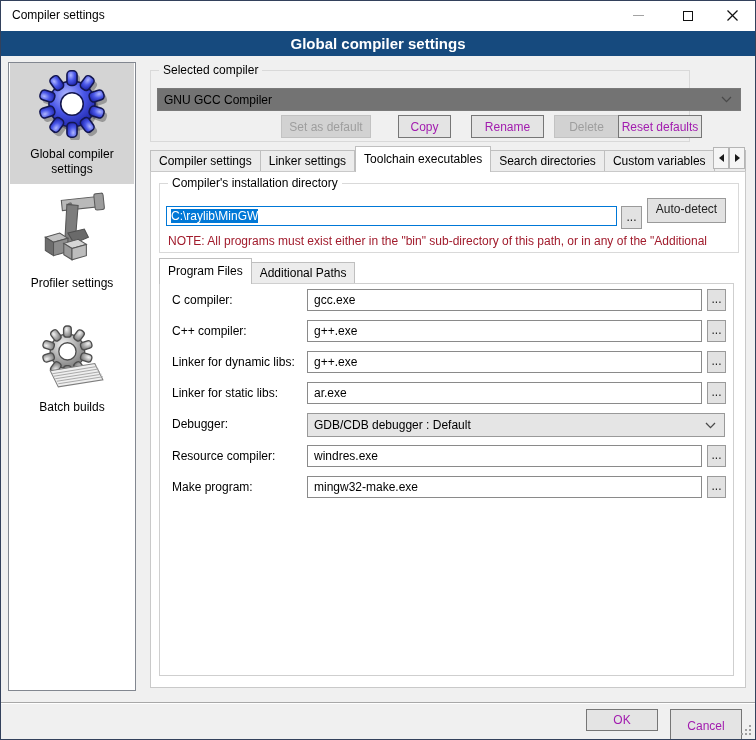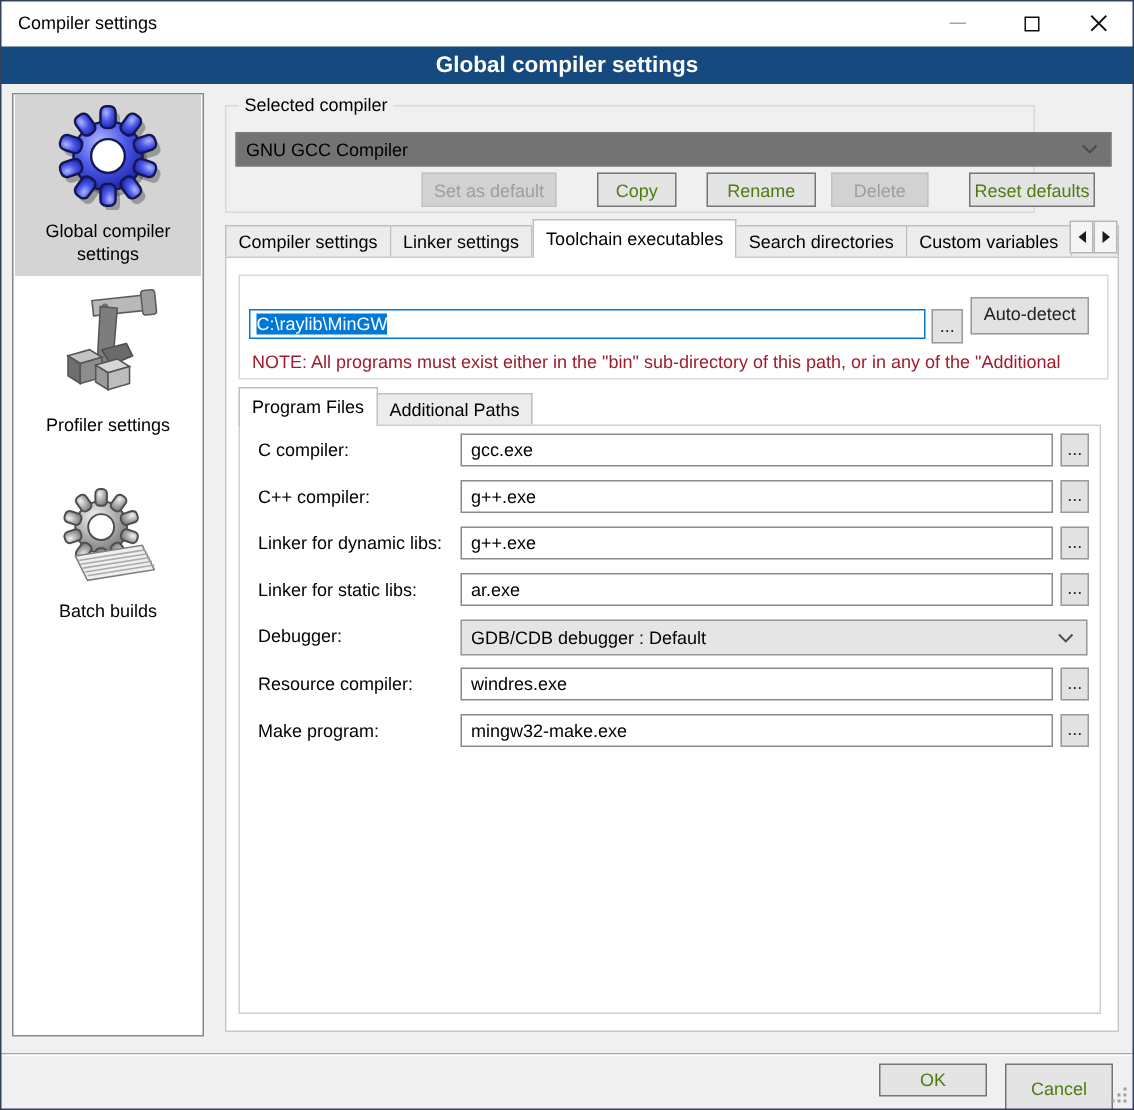--- a/index.html
+++ b/index.html
@@ -43,27 +43,27 @@
   .legend { position:absolute; top:-8px; left:8px; padding:0 4px; background:#f0f0f0; }
   .legend.on-white { background:#fff; }
 
   
   .grp-compiler { left:150px; top:70px; width:540px; height:72px; }
   .combo { position:absolute; background:#737373; border:1px solid #7a7a7a; display:flex; align-items:center; }
   .combo-main { left:6px; top:17px; width:584px; height:23px; }
   .combo-text { padding-left:6px; flex:1; white-space:nowrap; overflow:hidden; }
   .combo-chevron { margin-right:8px; flex:0 0 auto; display:block; }
 
-  .btn { position:absolute; height:23px; background:#e4e4e4; border:1px solid #767676; text-align:center; font-size:12px; color:#4d7c0f; display:flex; align-items:center; justify-content:center; cursor:default; }
+  .btn { position:absolute; height:23px; background:#e4e4e4; border:1px solid #767676; text-align:center; font-size:12px; color:#a21caf; display:flex; align-items:center; justify-content:center; cursor:default; }
   .btn.disabled { background:#d2d2d2; border-color:#c2c2c2; color:#9e9e9e; }
   .b-setdef { left:130px; top:44px; width:90px; }
   .b-copy   { left:247px; top:44px; width:53px; }
   .b-rename { left:320px; top:44px; width:73px; }
   .b-delete { left:403px; top:44px; width:65px; }
-  .b-reset  { left:495px; top:44px; width:84px; }
+  .b-reset  { left:467px; top:44px; width:84px; }
 
   
   .tabstrip { position:absolute; left:150px; top:146px; width:596px; height:26px; display:flex; align-items:flex-end; overflow:hidden; }
   .tab { height:22px; line-height:21px; padding:0 8px; background:#ececec; border:1px solid #bfbfbf; border-left:none; white-space:nowrap; cursor:default; }
   .tab:first-child { border-left:1px solid #bfbfbf; }
   .tab.active { height:26px; line-height:25px; background:#fff; border-left:1px solid #bfbfbf; border-bottom:none; position:relative; z-index:3; }
   .tab.truncated { width:32px; padding-right:0; overflow:hidden; }
   .arrow-btn { position:absolute; top:147px; width:16px; height:22px; background:#f5f5f5; border:1px solid #b5b5b5; display:flex; align-items:center; justify-content:center; z-index:4; }
   .arrow-left-btn { left:713px; }
   .arrow-right-btn { left:729px; }
@@ -245,20 +245,21 @@
   <div class="arrow-btn arrow-left-btn">
       <span class="tri-l"></span>
     </div>
   <div class="arrow-btn arrow-right-btn">
       <span class="tri-r"></span>
     </div>
 
   <div class="tab-panel">
 
     <div class="groupbox grp-install">
+      <span class="legend on-white">Compiler's installation directory</span>
       <div class="path-input">
         <span class="path-sel">C:\raylib\MinGW</span>
       </div>
       <div class="small-btn b-browse-main">...</div>
       <div class="small-btn b-autodetect">Auto-detect</div>
       <div class="note">NOTE: All programs must exist either in the "bin" sub-directory of this path, or in any of the "Additional</div>
     </div>
 
     <div class="inner-tabstrip">
       <div class="tab active">Program Files</div>

